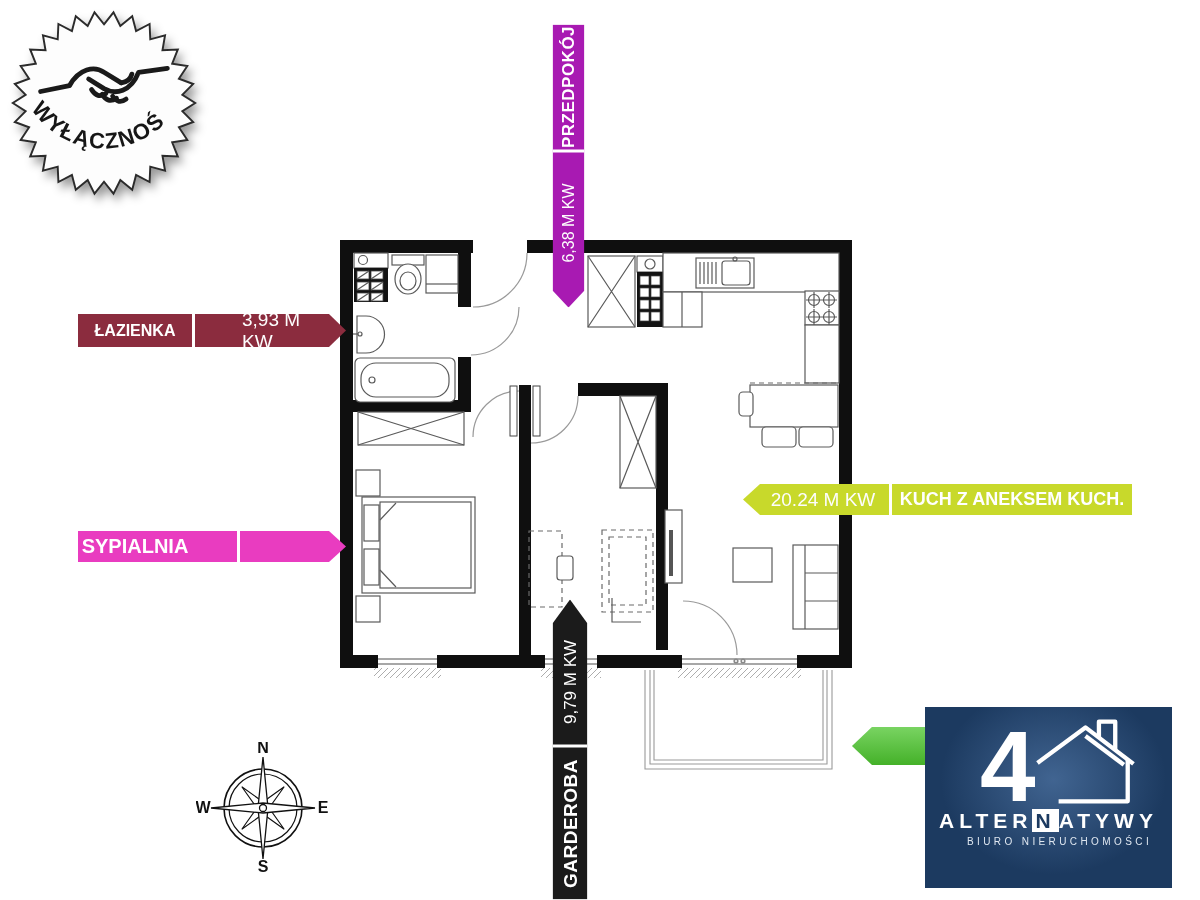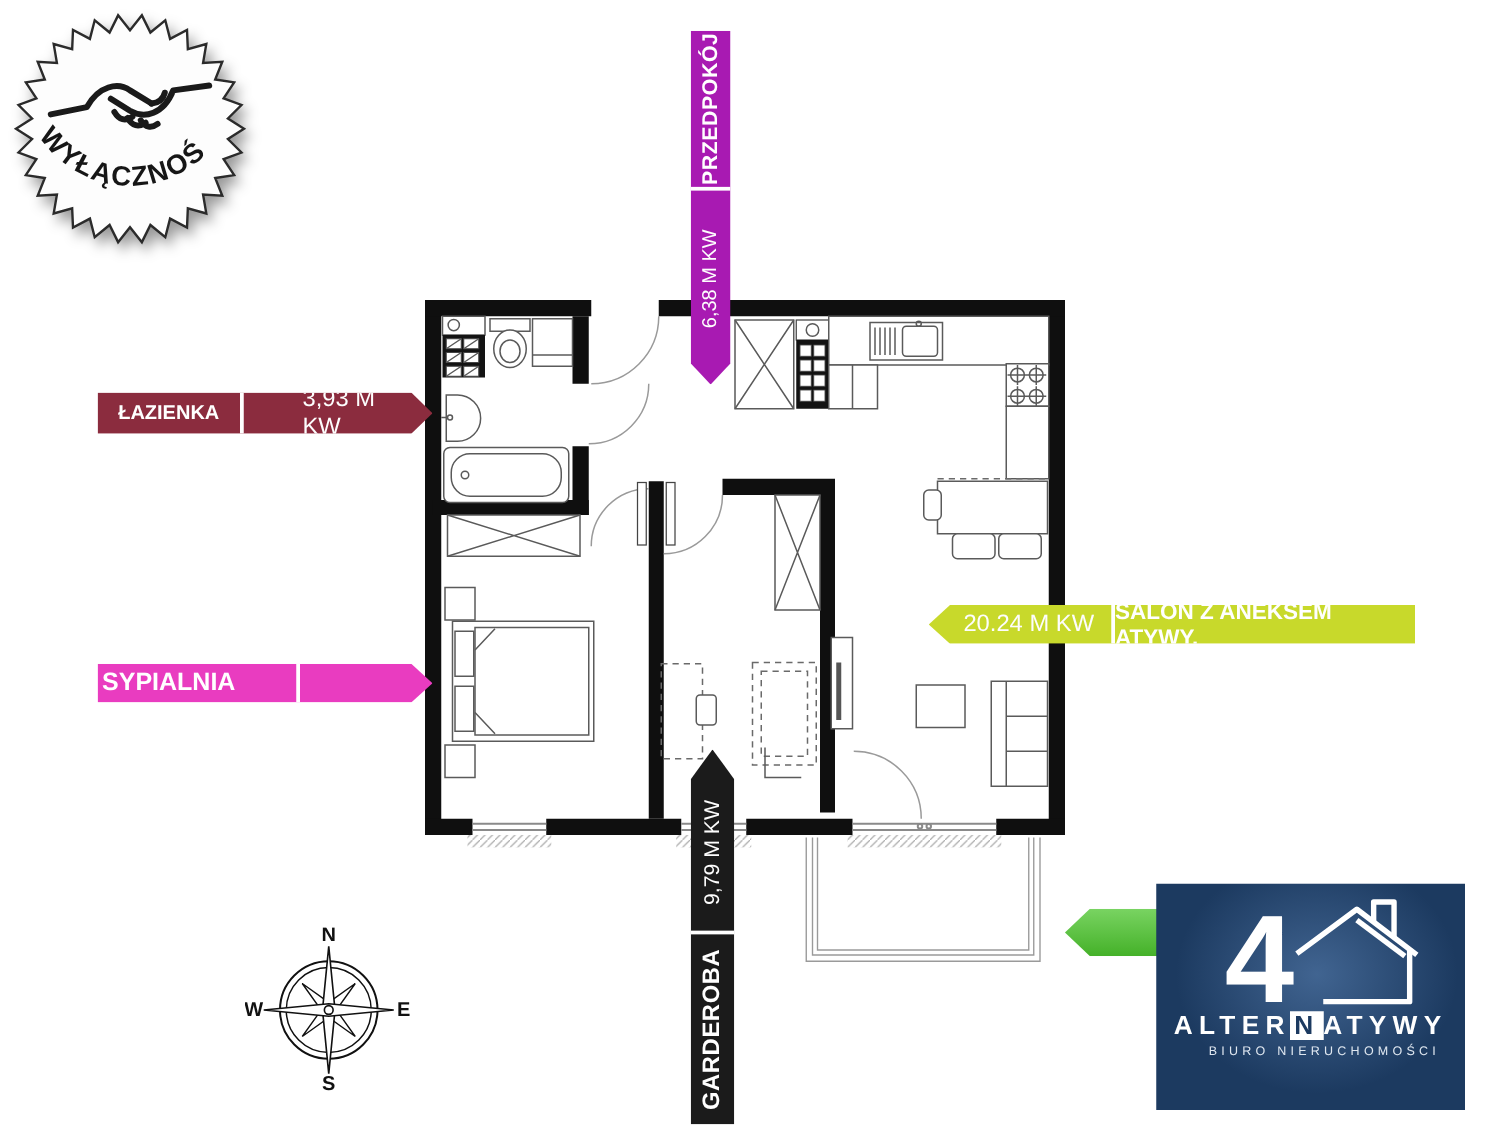--- a/index.html
+++ b/index.html
@@ -259,21 +259,21 @@
 </div>
 
 <div class="hlabel tip-right lbl-sypialnia" style="background-color: rgb(233, 60, 192);">
   <span class="lname">SYPIALNIA</span>
   <span class="ldiv"></span>
 </div>
 
 <div class="hlabel tip-left lbl-salon" style="background-color: rgb(200, 217, 43);">
   <span class="larea">20.24 M KW</span>
   <span class="ldiv"></span>
-  <span class="lname">SALON Z ANEKSEM ATYWY.</span>
+  <span class="lname">KUCH Z ANEKSEM KUCH.</span>
 </div>
 
 <div class="hlabel rot tip-left lbl-przedpokoj" style="background-color: rgb(168, 26, 178);">
   <span class="larea">6,38 M KW</span>
   <span class="ldiv"></span>
   <span class="lname">PRZEDPOKÓJ</span>
 </div>
 
 <div class="hlabel rot tip-right-big lbl-garderoba" style="background-color: rgb(27, 27, 27);">
   <span class="lname">GARDEROBA</span>

